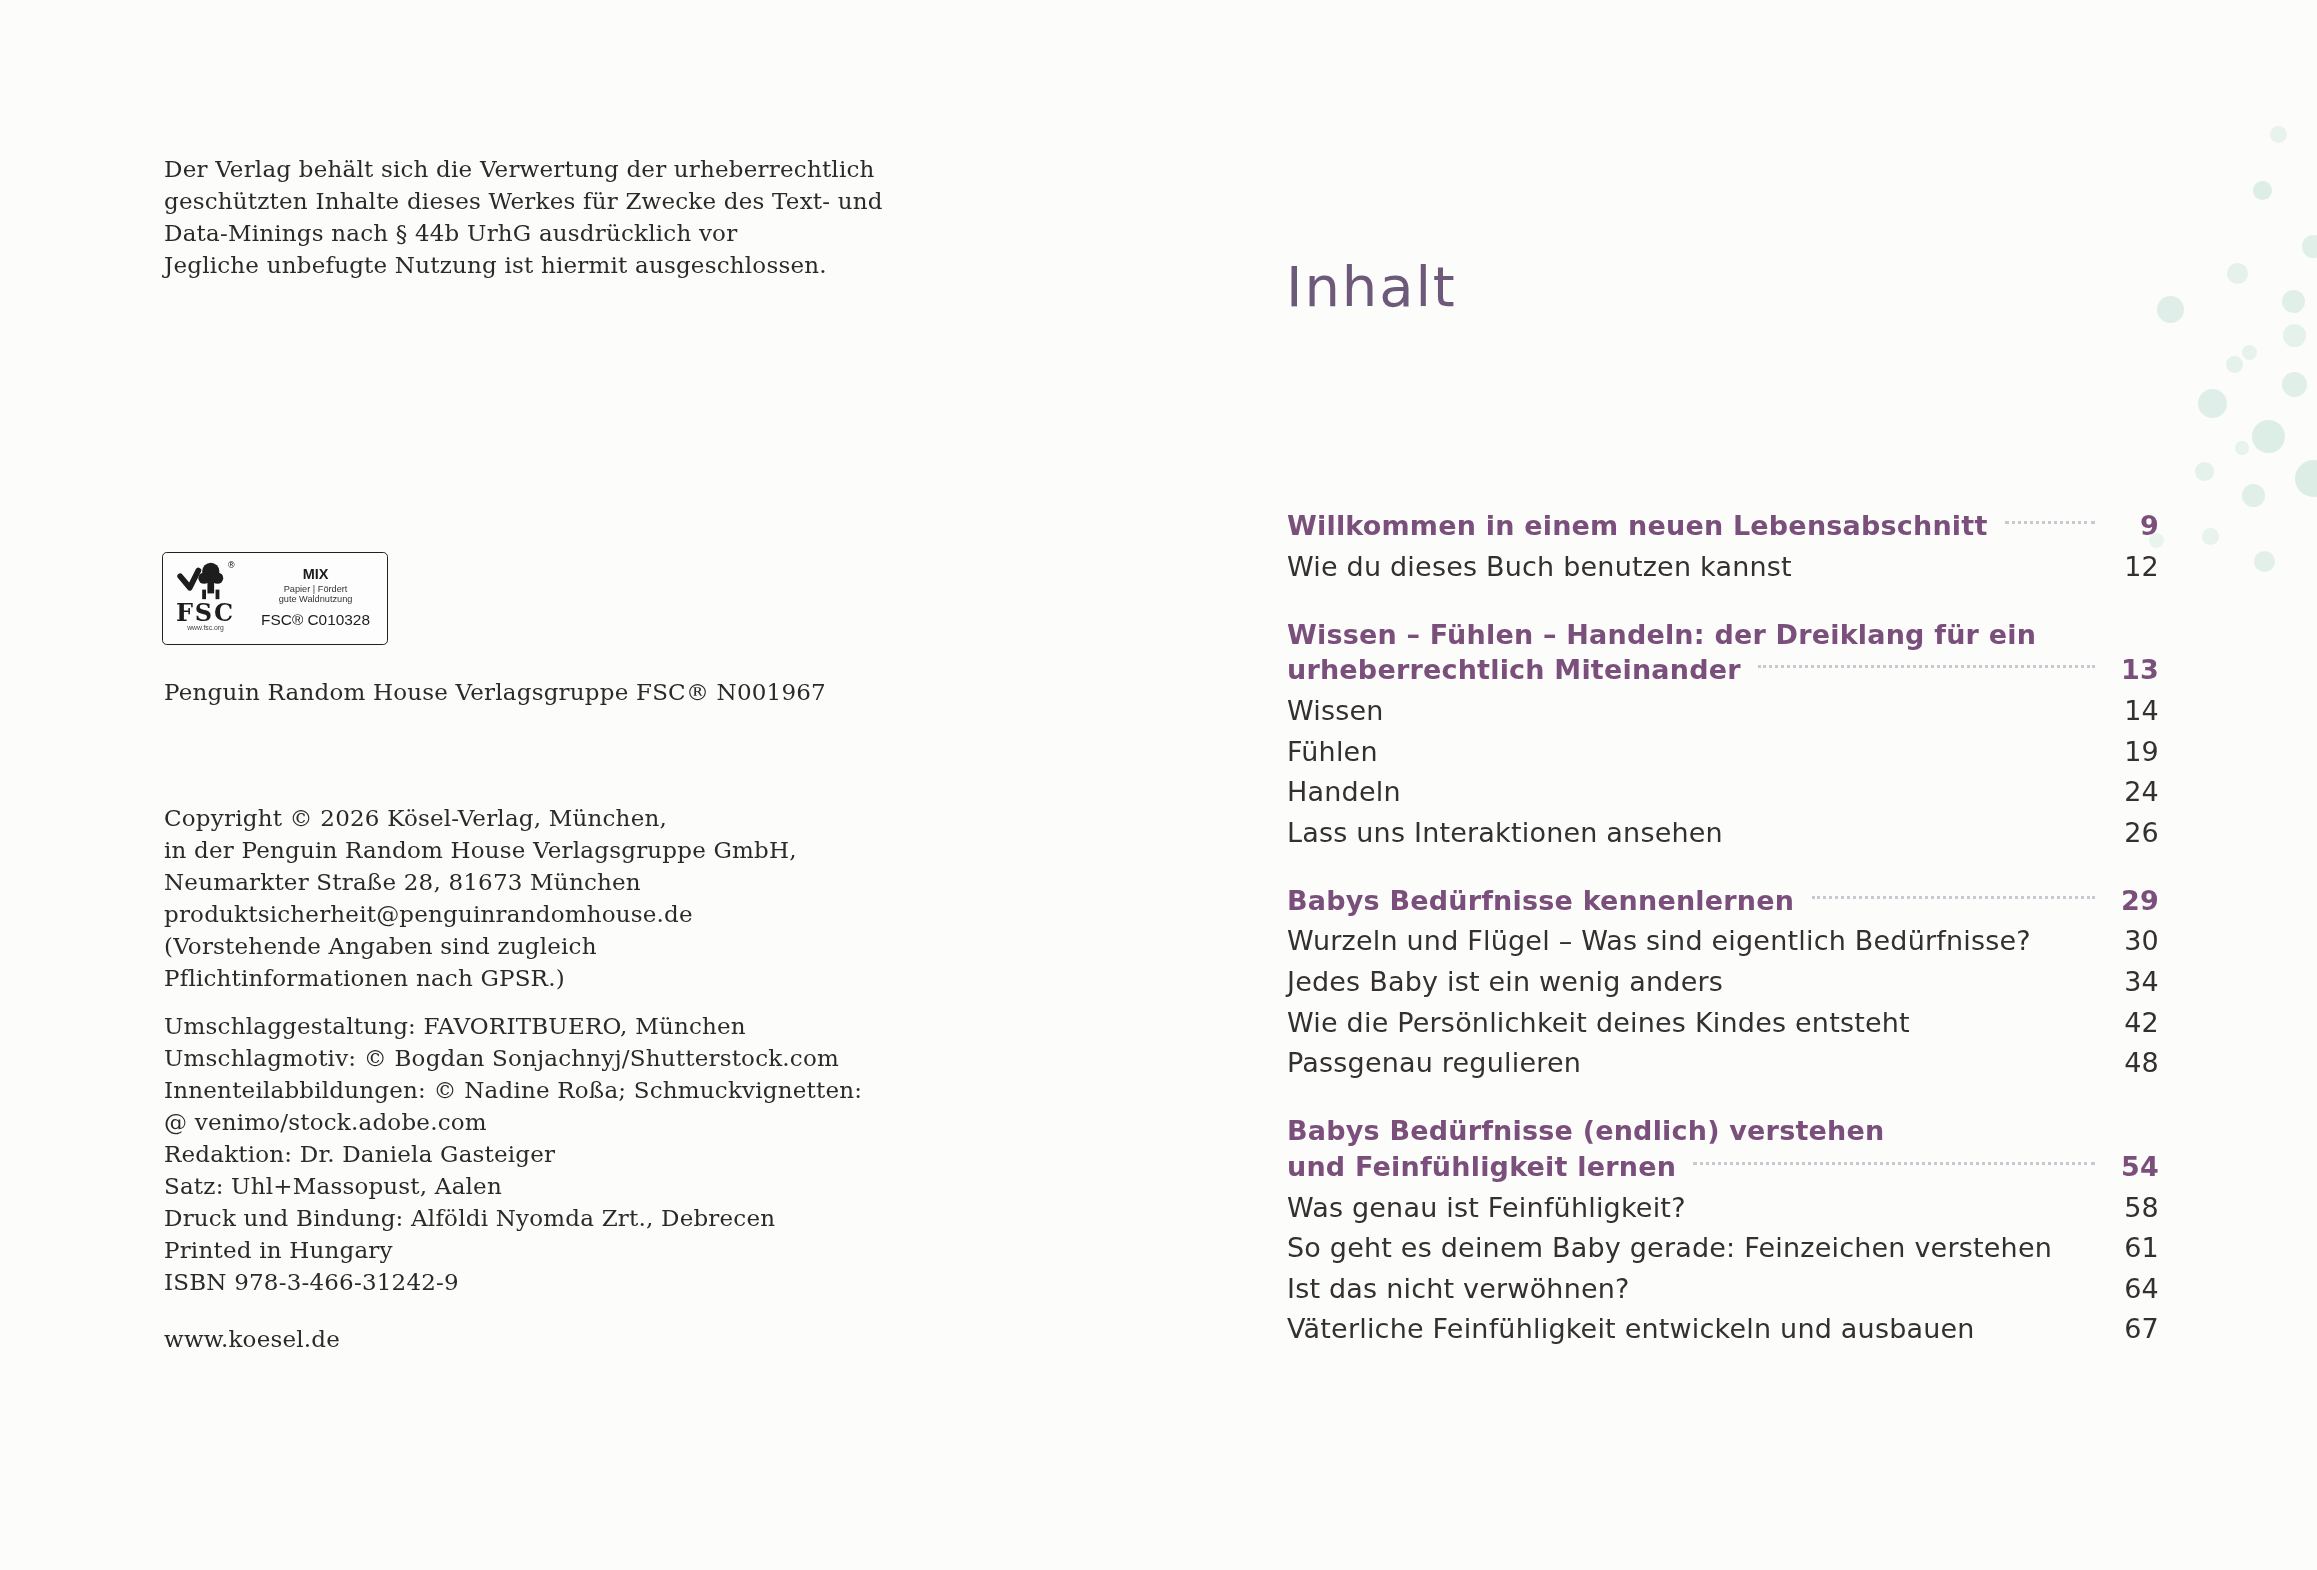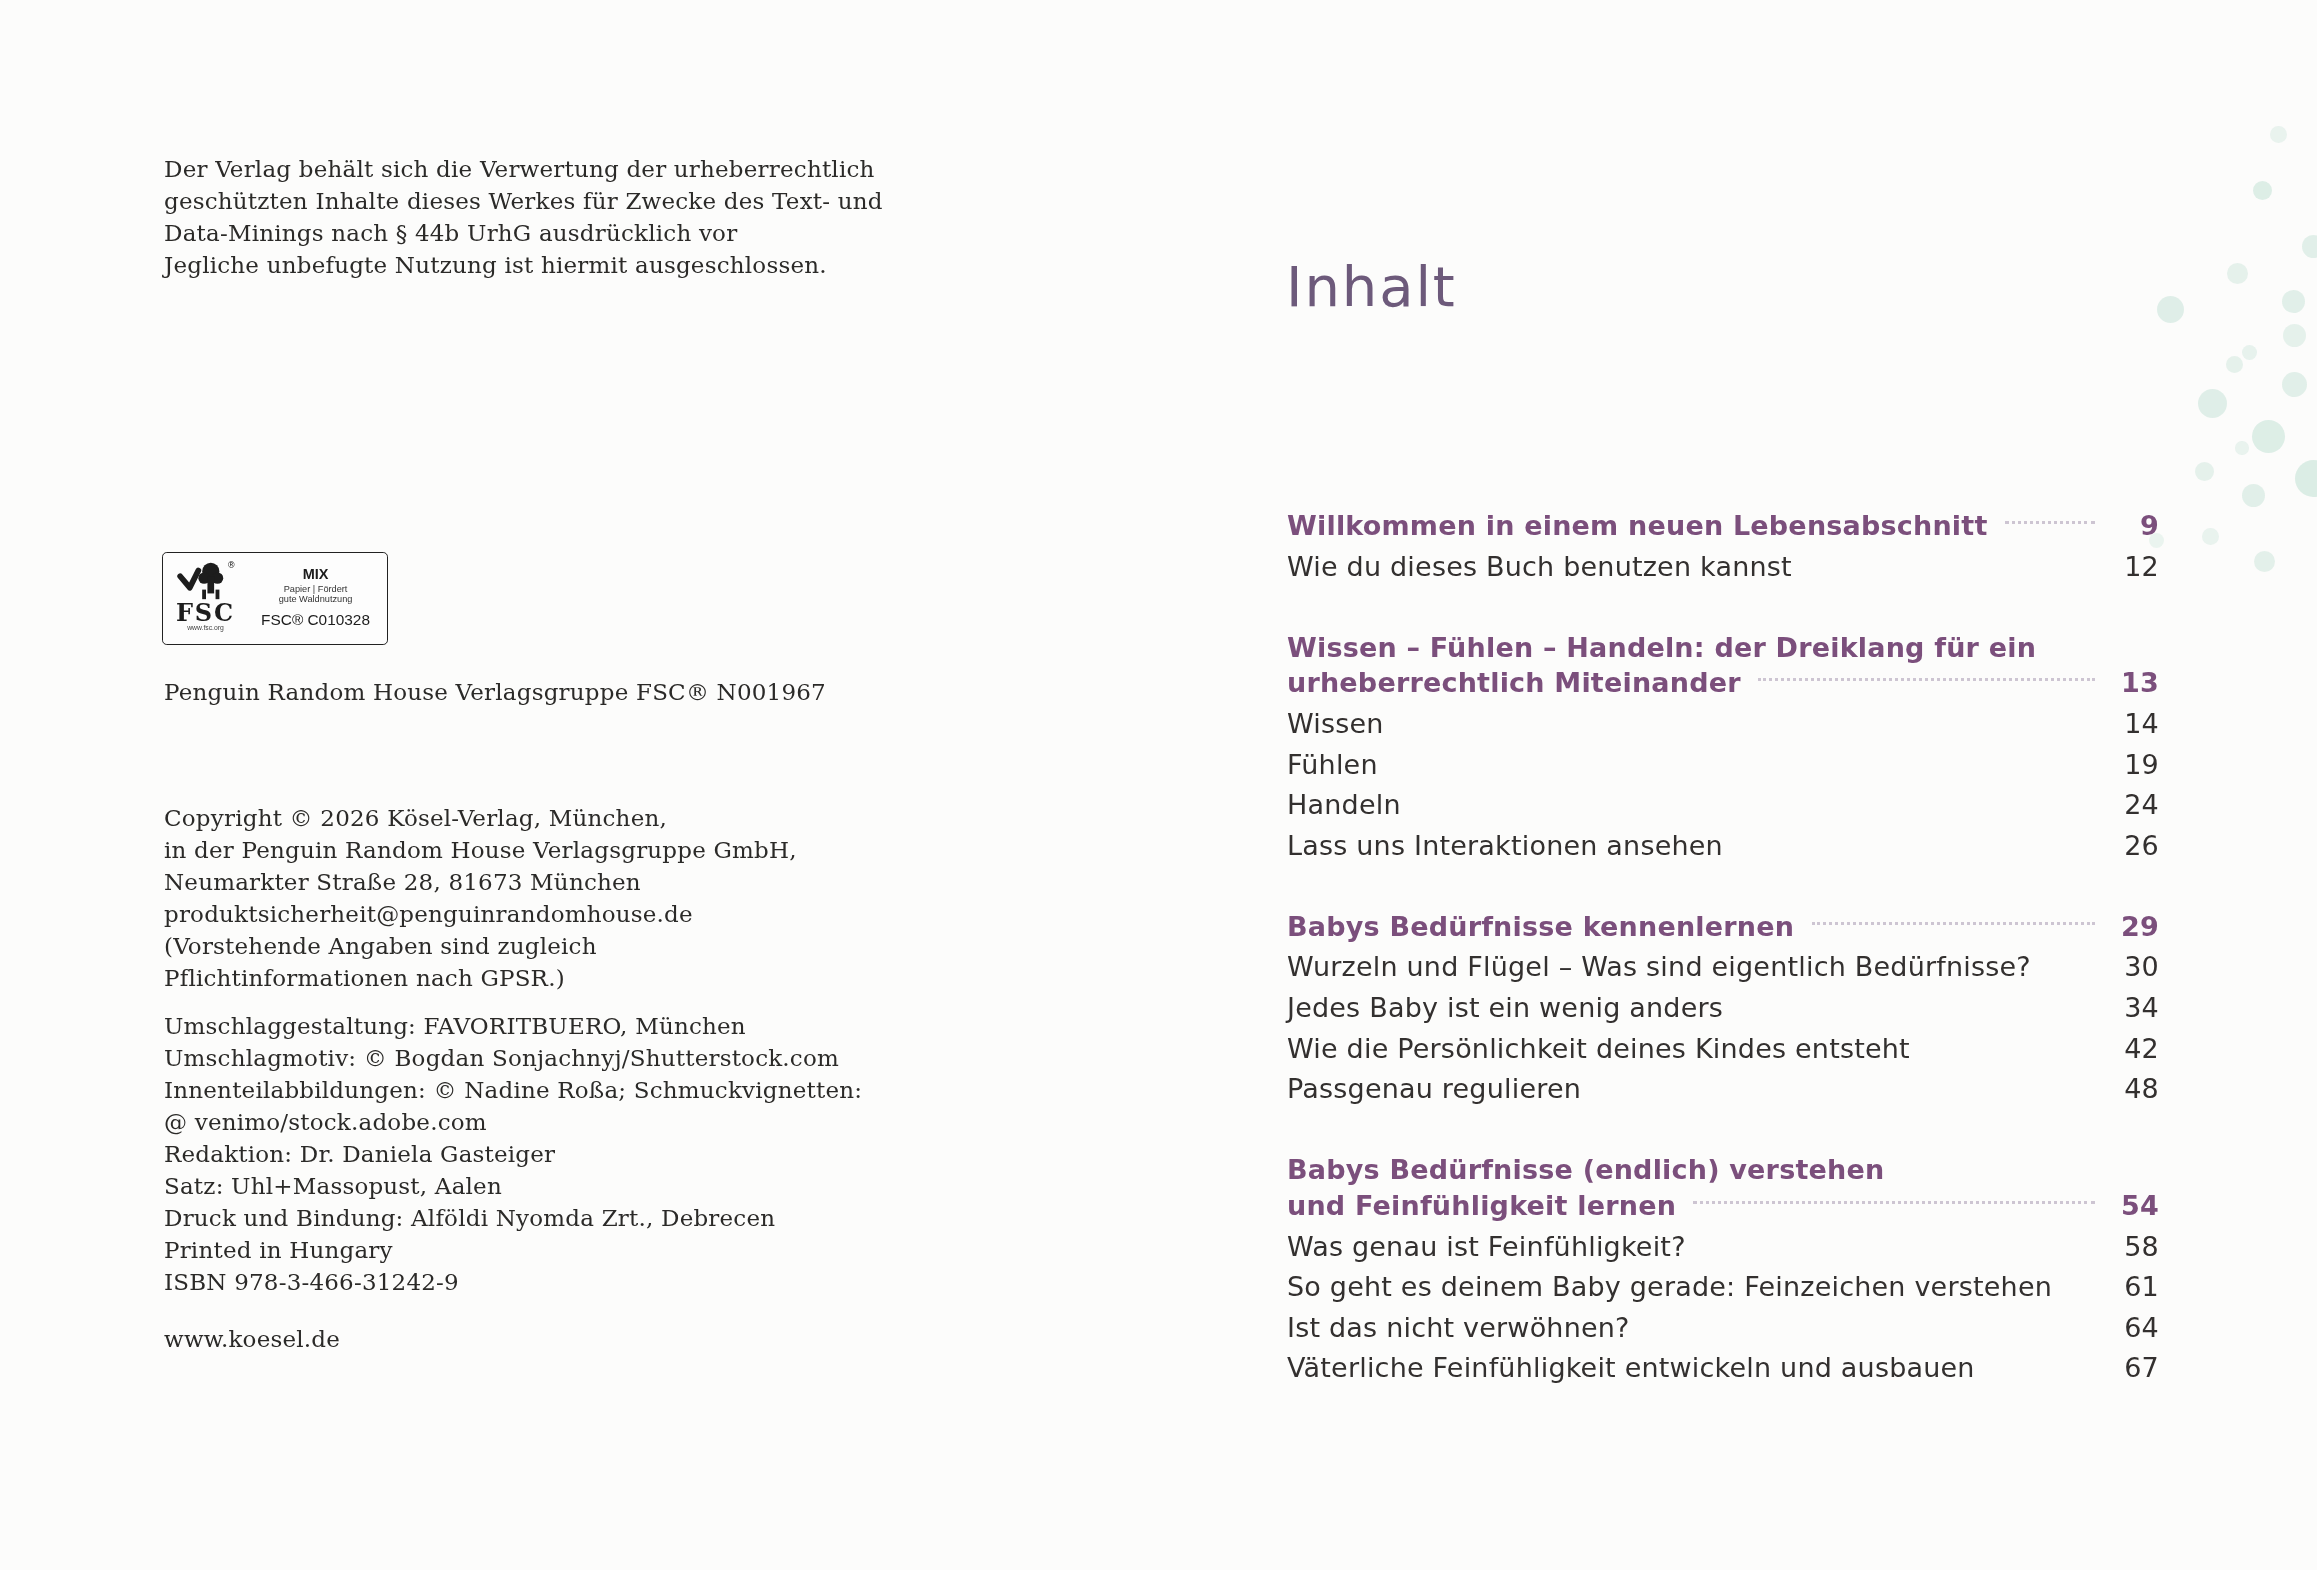--- a/index.html
+++ b/index.html
@@ -60,21 +60,21 @@
     letter-spacing:1.9px;
     font-weight:500;
   }
   .toc{
     position:absolute;top:511px;left:1287px;width:872px;
     font-size:27px;line-height:29px;
     color:var(--text-dark,#33302f);
     letter-spacing:0.2px;
   }
   .toc-item{margin-bottom:11.6px;}
-  .toc-item.gap{margin-top:52px;}
+  .toc-item.gap{margin-top:39px;}
   .toc-item.chapter{color:var(--accent-purple,#7b4f7c);font-weight:bold;}
   .toc-item.chapter .page-num{color:var(--accent-purple,#7b4f7c);}
   .toc-row{display:flex;align-items:center;}
   .toc-row + .toc-row{margin-top:6.8px;}
   .toc-label{white-space:nowrap;}
   .leader{
     flex:1;
     border-bottom:3.9px dotted var(--leader,#cdc5d2);
     margin:0 9.7px 5.8px 17.4px;
   }

